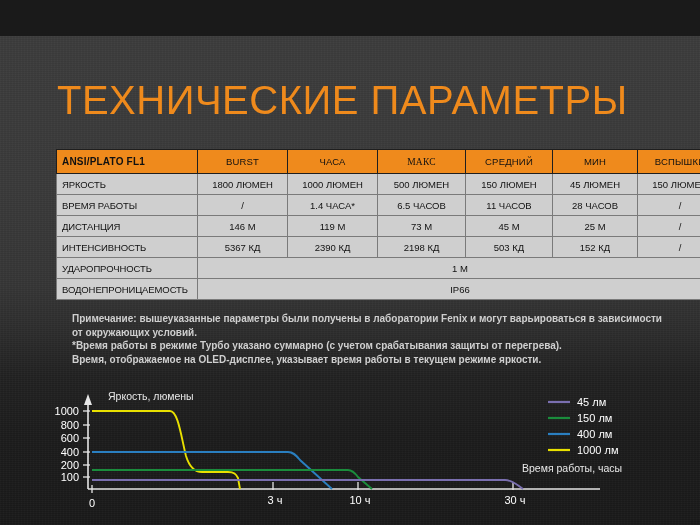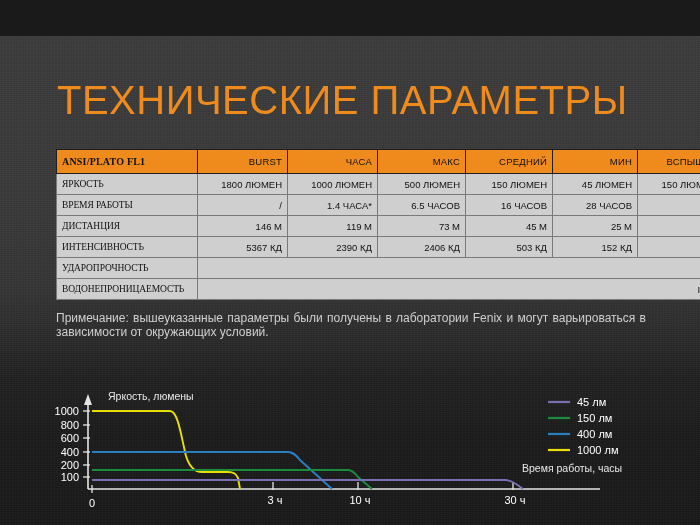--- a/index.html
+++ b/index.html
@@ -44,49 +44,49 @@
     position:absolute;left:56px;top:113px;
     width:589px;border-collapse:collapse;
     table-layout:fixed;
   }
   #spec-table td{
     border:1px solid #7a7a7a;
     font-size:9.5px;
     color:#111;
     height:20px;
     padding:0 5px;
-    text-align:right;
+    text-align:center;
     background:#cfcfcf;
     white-space:nowrap;
     overflow:hidden;
   }
   #spec-table tr.head td{
     background:#ef8a1c;
     border:1px solid #1e1e1e;
     color:#111;
     height:23px;
     font-size:9.5px;
     letter-spacing:.2px;
   }
   #spec-table tr.head td.c0{font-weight:bold;font-size:10px;}
   #spec-table td.c0{
-    text-align:left;font-size:9.5px;letter-spacing:-.1px;font-family:Liberation Serif, serif;
+    text-align:left;font-size:9.5px;letter-spacing:-.1px;
   }
   td.w0{width:130px;}
   td.w1{width:79px;}
   td.w2{width:79px;}
-  td.w3{width:77px;}
+  td.w3{width:77px;font-family:Liberation Serif, serif;}
   td.w4{width:76px;}
   td.w5{width:74px;}
   td.w6{width:74px;}
 
   
   #notes{
-    position:absolute;left:56px;top:276px;width:590px;
-    color:#cfcfcf;font-size:12px;line-height:13.5px;
+    position:absolute;left:72px;top:276px;width:590px;
+    color:#cfcfcf;font-size:10px;line-height:13.5px;font-weight:bold;
   }
   #notes .just{text-align:justify;}
 
   
   #chart{position:absolute;left:0;top:340px;width:700px;height:185px;}
   #chart svg{display:block;}
   .axis-label{fill:#e8e8e8;font-size:10.5px;font-family:"Liberation Sans",sans-serif;}
   .tick-label{fill:#ffffff;font-size:11px;font-family:"Liberation Sans",sans-serif;}
   .legend-label{fill:#ffffff;font-size:11px;font-family:"Liberation Sans",sans-serif;}
 </style>
@@ -118,59 +118,61 @@
         <td>150 ЛЮМЕН</td>
         <td>45 ЛЮМЕН</td>
         <td>150 ЛЮМЕН</td>
       </tr>
 
       <tr>
         <td class="c0">ВРЕМЯ РАБОТЫ</td>
         <td>/</td>
         <td>1.4 ЧАСА*</td>
         <td>6.5 ЧАСОВ</td>
-        <td>16 ЧАСОВ</td>
+        <td>11 ЧАСОВ</td>
         <td>28 ЧАСОВ</td>
         <td>/</td>
       </tr>
 
       <tr>
         <td class="c0">ДИСТАНЦИЯ</td>
         <td>146 М</td>
         <td>119 М</td>
         <td>73 М</td>
         <td>45 М</td>
         <td>25 М</td>
         <td>/</td>
       </tr>
 
       <tr>
         <td class="c0">ИНТЕНСИВНОСТЬ</td>
         <td>5367 КД</td>
         <td>2390 КД</td>
-        <td>2406 КД</td>
+        <td>2198 КД</td>
         <td>503 КД</td>
         <td>152 КД</td>
         <td>/</td>
       </tr>
 
       <tr>
         <td class="c0">УДАРОПРОЧНОСТЬ</td>
         <td colspan="6">1 М</td>
       </tr>
 
       <tr>
         <td class="c0">ВОДОНЕПРОНИЦАЕМОСТЬ</td>
         <td colspan="6">IP66</td>
       </tr>
     </tbody>
   </table>
 
   <div id="notes">
     <div class="just">Примечание: вышеуказанные параметры были получены в лаборатории Fenix и могут варьироваться в зависимости от окружающих условий.</div>
+    <div>*Время работы в режиме Турбо указано суммарно (с учетом срабатывания защиты от перегрева).</div>
+    <div>Время, отображаемое на OLED-дисплее, указывает время работы в текущем режиме яркости.</div>
   </div>
 
   <div id="chart">
     <svg width="700" height="185" viewBox="0 0 700 185">
 
       <g>
         <line x1="88" y1="28" x2="88" y2="113" stroke="#e6e6e6" stroke-width="1.6"></line>
         <polygon points="88,18 84,29 92,29" fill="#e6e6e6"></polygon>
       </g>
 

